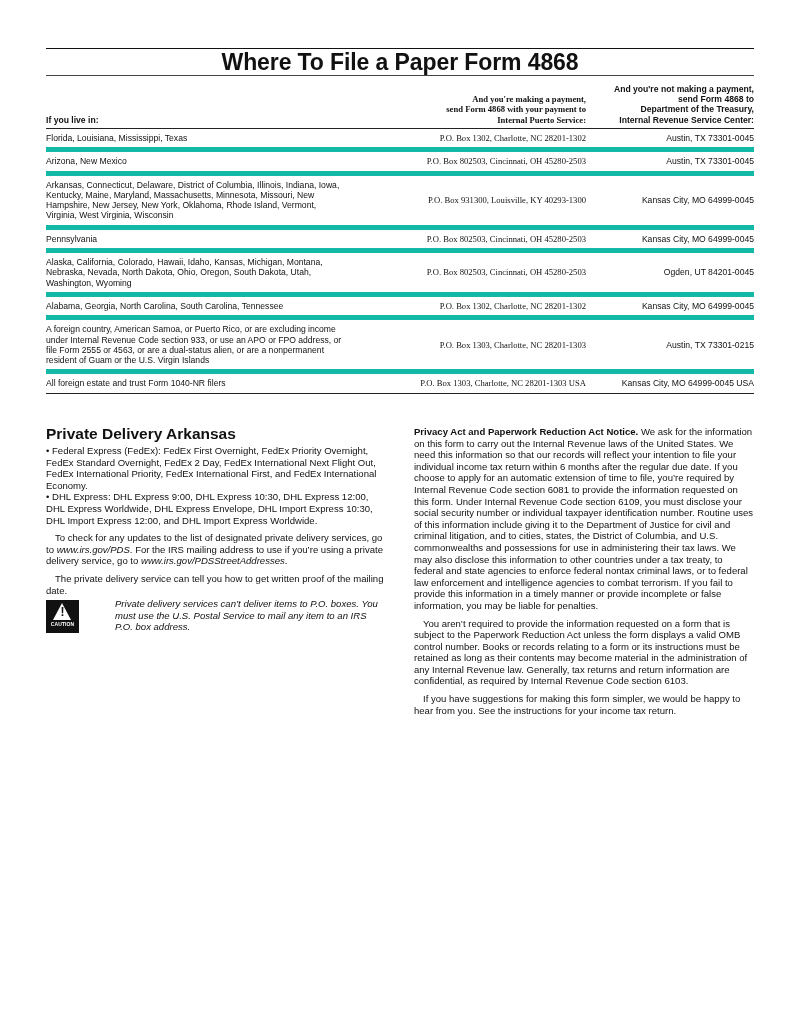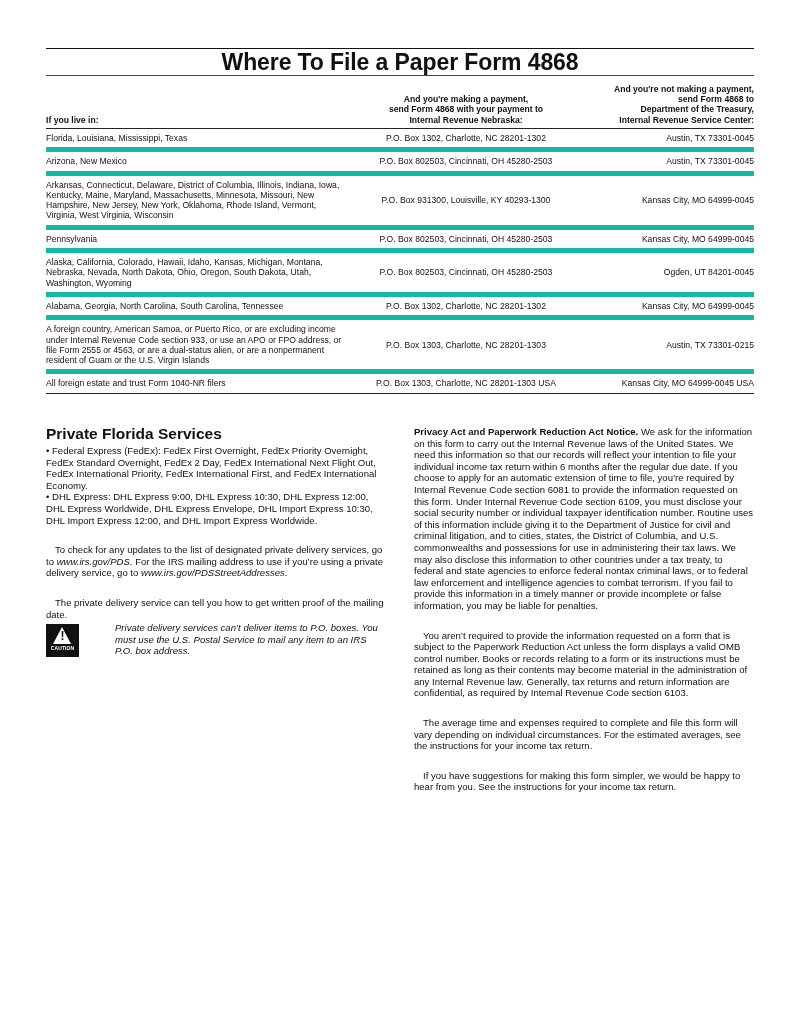--- a/index.html
+++ b/index.html
@@ -7,29 +7,29 @@
   .page { position: absolute; left: 46px; top: 48px; width: 708px; }
   .topbar { display: flex; justify-content: space-between; align-items: flex-end; height: 16px; font-size: 8.5px; }
   .topbar .pg { font-size: 8.5px; }
   .topbar .pg b { font-size: 13px; font-weight: bold; margin-left: 1px; }
   .rule-thick { border-top: 1.5px solid #111; }
   .rule-thin { border-top: 1px solid #444; }
   .title { text-align: center; font-size: 23px; font-weight: bold; height: 25px; line-height: 25px; margin-top: 1px; letter-spacing: -0.1px; }
   table { width: 100%; border-collapse: collapse; font-size: 8.6px; line-height: 10.3px; }
   thead th { font-weight: bold; vertical-align: bottom; padding: 4px 0 3px 0; border-bottom: 1.5px solid #222; }
   th.c1, td.c1 { width: 300px; text-align: left; }
-  th.c2, td.c2 { width: 240px; text-align: center; }
+  th.c2, td.c2 { width: 240px; text-align: right; font-family: Liberation Serif, serif; }
   th.c3, td.c3 { text-align: right; }
   tbody td { padding: 4px 0 4px 0; border-bottom: 5px solid #14b8a6; vertical-align: middle; }
   tbody tr:last-child td { border-bottom: 1.5px solid #222; }
   .hdr-row th { height: 45px; }
   .cols { position: absolute; left: 46px; top: 423px; width: 708px; display: flex; justify-content: space-between; }
   .col { width: 340px; font-size: 9.55px; line-height: 11.6px; }
   .col p { margin: 0; }
-  .col p.ind { text-indent: 9px; margin-top: 18px; }
+  .col p.ind { text-indent: 9px; margin-top: 6px; }
   .h2 { font-size: 15.5px; font-weight: bold; margin: 2px 0 2px 0; line-height: 18px; }
   .bul { margin: 0; }
   .caution { display: flex; margin-top: 2px; }
   .caution-icon { width: 33px; height: 33px; background: #111; flex: 0 0 33px; margin-right: 8px; position: relative; margin-top: 2px; }
   .caution-icon .tri { position: absolute; left: 7px; top: 3px; width: 0; height: 0; border-left: 9.5px solid transparent; border-right: 9.5px solid transparent; border-bottom: 17px solid #fff; }
   .caution-icon .ex { position: absolute; left: 0; width: 33px; top: 6px; text-align: center; font-size: 12px; font-weight: bold; color: #111; line-height: 12px; }
   .caution-icon .lbl { position: absolute; left: 0; width: 33px; bottom: 3px; text-align: center; font-size: 5px; font-weight: bold; color: #fff; letter-spacing: 0.1px; }
   .caution-text { font-style: italic; margin-left: 28px; }
   i { font-style: italic; }
 </style>
@@ -41,21 +41,21 @@
   <div class="title">Where To File a Paper Form 4868</div>
   <div class="rule-thin"></div>
 
   <table>
     <thead>
       <tr class="hdr-row">
         <th class="c1">If you live in:</th>
         <th class="c2">
           <div>And you're making a payment,</div>
           <div>send Form 4868 with your payment to</div>
-          <div>Internal Revenue Nebraska:</div>
+          <div>Internal Puerto Service:</div>
         </th>
         <th class="c3">
           <div>And you're not making a payment,</div>
           <div>send Form 4868 to</div>
           <div>Department of the Treasury,</div>
           <div>Internal Revenue Service Center:</div>
         </th>
       </tr>
     </thead>
     <tbody>
@@ -98,34 +98,33 @@
         <td class="c1">All foreign estate and trust Form 1040-NR filers</td>
         <td class="c2">P.O. Box 1303, Charlotte, NC 28201-1303 USA</td>
         <td class="c3">Kansas City, MO 64999-0045 USA</td>
       </tr>
     </tbody>
   </table>
 </div>
 
 <div class="cols">
   <div class="col">
-    <div class="h2">Private Florida Services</div>
+    <div class="h2">Private Delivery Arkansas</div>
     <p class="bul">• Federal Express (FedEx): FedEx First Overnight, FedEx Priority Overnight, FedEx Standard Overnight, FedEx 2 Day, FedEx International Next Flight Out, FedEx International Priority, FedEx International First, and FedEx International Economy.</p>
     <p class="bul">• DHL Express: DHL Express 9:00, DHL Express 10:30, DHL Express 12:00, DHL Express Worldwide, DHL Express Envelope, DHL Import Express 10:30, DHL Import Express 12:00, and DHL Import Express Worldwide.</p>
     <p class="ind"><span>To check for any updates to the list of designated private delivery services, go to </span><i>www.irs.gov/PDS</i><span>. For the IRS mailing address to use if you’re using a private delivery service, go to </span><i>www.irs.gov/PDSStreetAddresses</i><span>.</span></p>
     <p class="ind">The private delivery service can tell you how to get written proof of the mailing date.</p>
     <div class="caution">
       <div class="caution-icon">
         <div class="tri"></div>
         <div class="ex">!</div>
         <div class="lbl">CAUTION</div>
       </div>
       <div class="caution-text">Private delivery services can’t deliver items to P.O. boxes. You must use the U.S. Postal Service to mail any item to an IRS P.O. box address.</div>
     </div>
   </div>
 
   <div class="col" style="margin-top:3px;">
     <p><b>Privacy Act and Paperwork Reduction Act Notice.</b><span> We ask for the information on this form to carry out the Internal Revenue laws of the United States. We need this information so that our records will reflect your intention to file your individual income tax return within 6 months after the regular due date. If you choose to apply for an automatic extension of time to file, you’re required by Internal Revenue Code section 6081 to provide the information requested on this form. Under Internal Revenue Code section 6109, you must disclose your social security number or individual taxpayer identification number. Routine uses of this information include giving it to the Department of Justice for civil and criminal litigation, and to cities, states, the District of Columbia, and U.S. commonwealths and possessions for use in administering their tax laws. We may also disclose this information to other countries under a tax treaty, to federal and state agencies to enforce federal nontax criminal laws, or to federal law enforcement and intelligence agencies to combat terrorism. If you fail to provide this information in a timely manner or provide incomplete or false information, you may be liable for penalties.</span></p>
     <p class="ind">You aren’t required to provide the information requested on a form that is subject to the Paperwork Reduction Act unless the form displays a valid OMB control number. Books or records relating to a form or its instructions must be retained as long as their contents may become material in the administration of any Internal Revenue law. Generally, tax returns and return information are confidential, as required by Internal Revenue Code section 6103.</p>
-    <p class="ind">The average time and expenses required to complete and file this form will vary depending on individual circumstances. For the estimated averages, see the instructions for your income tax return.</p>
     <p class="ind">If you have suggestions for making this form simpler, we would be happy to hear from you. See the instructions for your income tax return.</p>
   </div>
 </div>
 
 </body></html>

